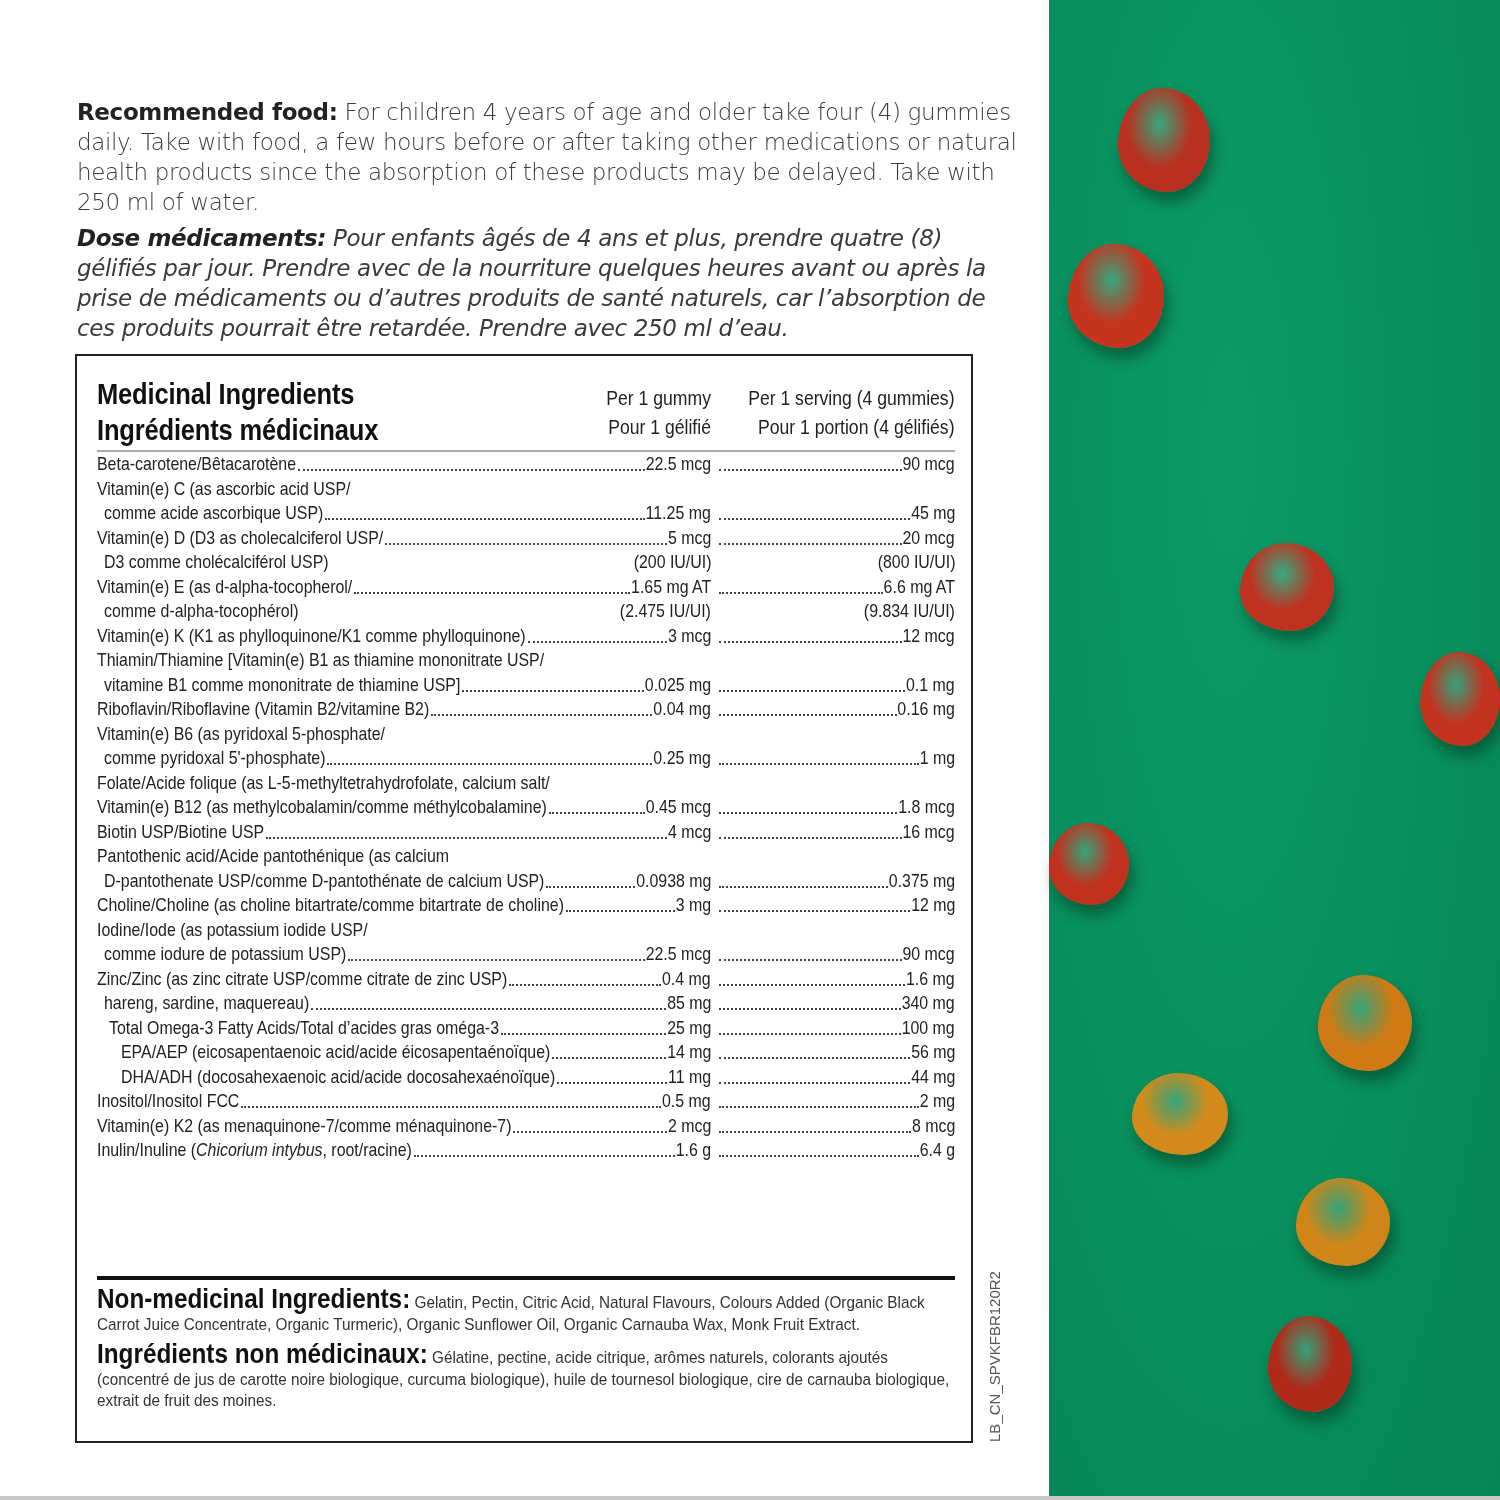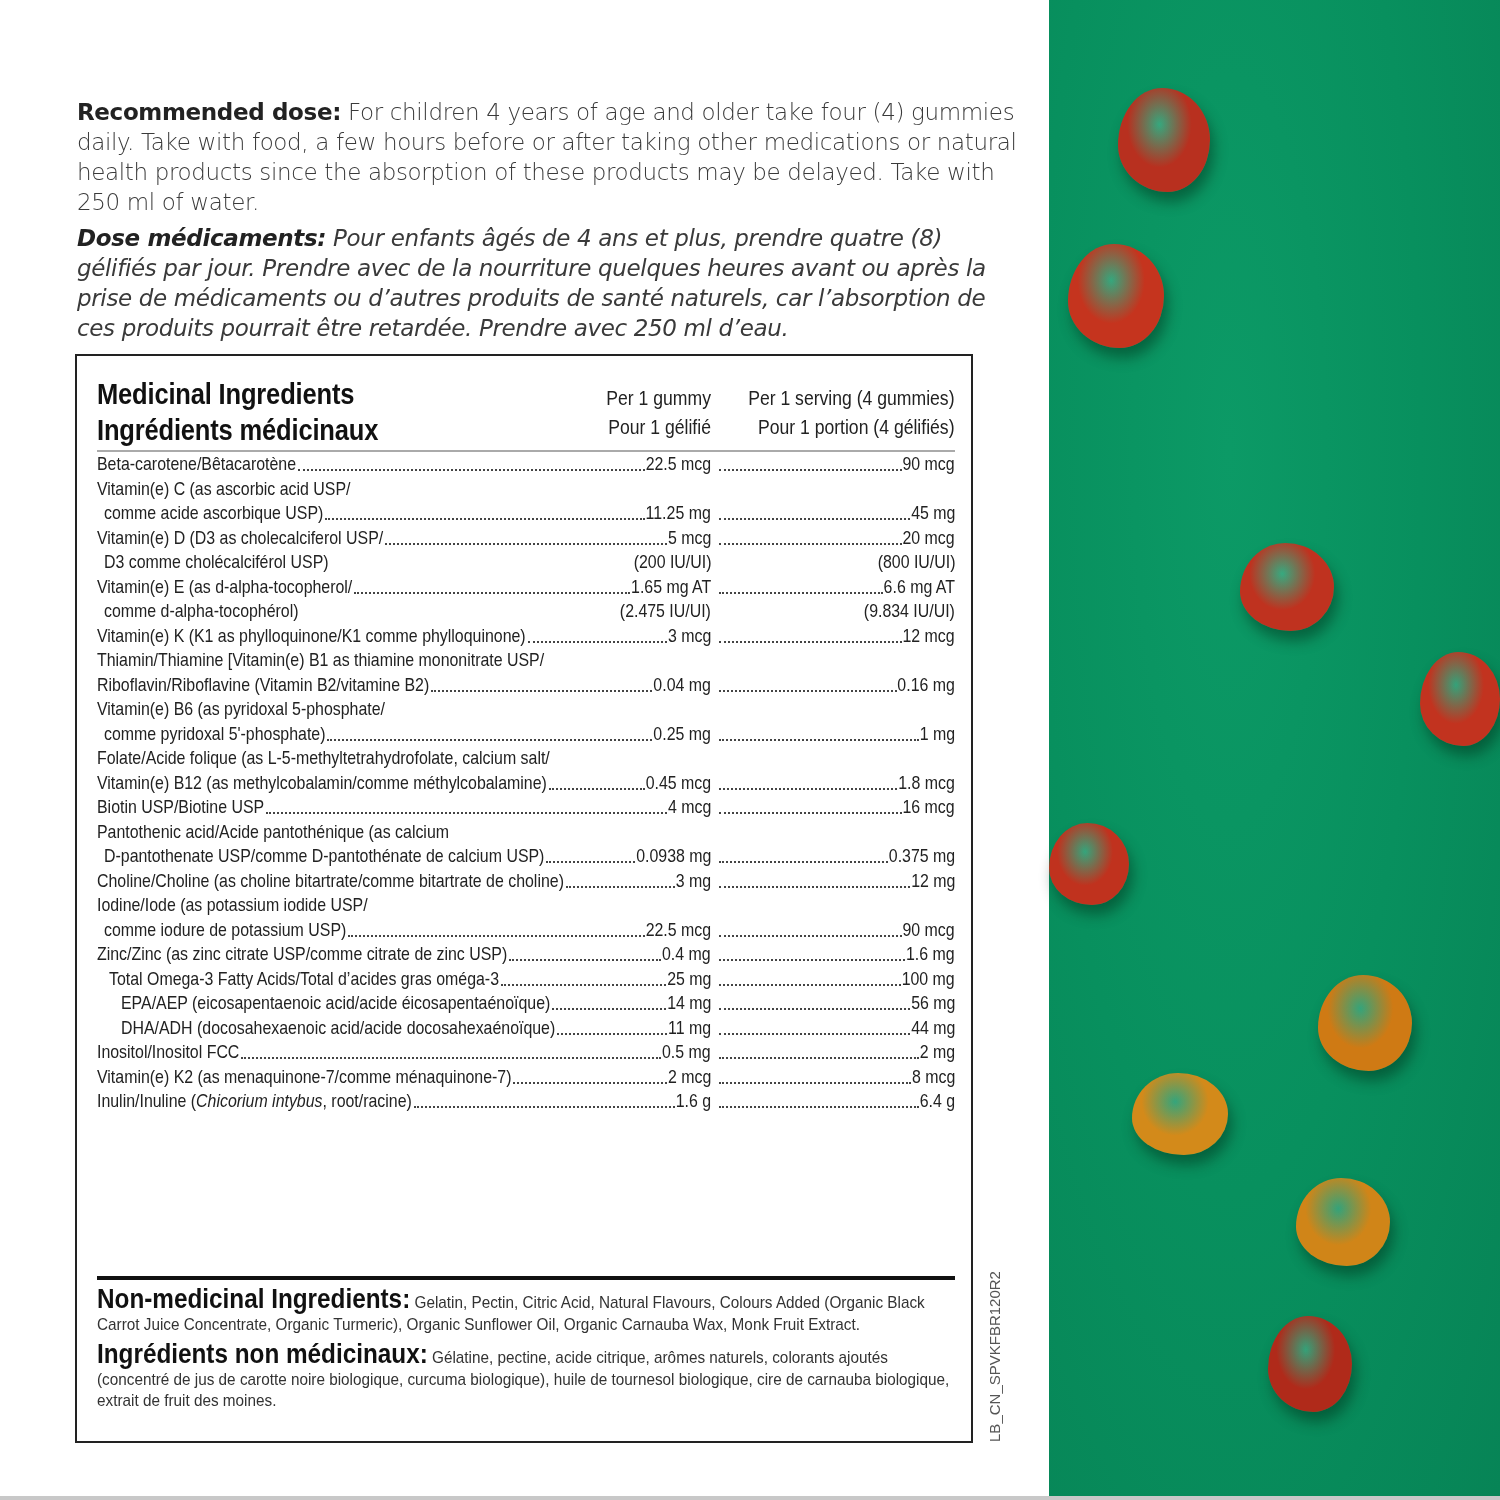--- a/index.html
+++ b/index.html
@@ -42,21 +42,21 @@
   .code span { position:absolute; left:-76px; top:78px; width:175px; transform:rotate(-90deg); font-size:15px; color:#555; text-align:center; white-space:nowrap; }
 
   .gummy { position:absolute; }
 </style>
 </head>
 <body>
 
 <div class="left"></div>
 
 <div class="dose">
-  <p><span class="en-label">Recommended dose:</span><span> For children 4 years of age and older take four (4) gummies daily. Take with food, a few hours before or after taking other medications or natural health products since the absorption of these products may be delayed. Take with 250 ml of water.</span></p>
+  <p><span class="en-label">Recommended food:</span><span> For children 4 years of age and older take four (4) gummies daily. Take with food, a few hours before or after taking other medications or natural health products since the absorption of these products may be delayed. Take with 250 ml of water.</span></p>
   <p class="fr"><span class="fr-label">Dose médicaments:</span><span> Pour enfants âgés de 4 ans et plus, prendre quatre (8) gélifiés par jour. Prendre avec de la nourriture quelques heures avant ou après la prise de médicaments ou d’autres produits de santé naturels, car l’absorption de ces produits pourrait être retardée. Prendre avec 250 ml d’eau.</span></p>
 </div>
 
 <div class="panel">
   <div class="ph">
     <div class="title">
       <div>Medicinal Ingredients</div>
       <div>Ingrédients médicinaux</div>
     </div>
     <div class="c1">
@@ -125,20 +125,27 @@
           <span class="dots1" style="left: 430.643px; width: 139.021px;"></span>
           <span class="v1">3 mcg</span>
           <span class="dots2" style="width: 182.822px;"></span>
           <span class="v2">12 mcg</span>
         </div>
       </div>
       <div class="row">
         <div class="line">
           <span class="name">Thiamin/Thiamine [Vitamin(e) B1 as thiamine mononitrate USP/</span>
         </div>
+        <div class="line">
+          <span class="name i1">vitamine B1 comme mononitrate de thiamine USP]</span>
+          <span class="dots1" style="left: 365.376px; width: 181.283px;"></span>
+          <span class="v1">0.025 mg</span>
+          <span class="dots2" style="width: 186.356px;"></span>
+          <span class="v2">0.1 mg</span>
+        </div>
       </div>
       <div class="row">
         <div class="line">
           <span class="name">Riboflavin/Riboflavine (Vitamin B2/vitamine B2)</span>
           <span class="dots1" style="left: 334.202px; width: 221.299px;"></span>
           <span class="v1">0.04 mg</span>
           <span class="dots2" style="width: 177.501px;"></span>
           <span class="v2">0.16 mg</span>
         </div>
       </div>
@@ -213,20 +220,27 @@
       <div class="row">
         <div class="line">
           <span class="name">Zinc/Zinc (as zinc citrate USP/comme citrate de zinc USP)</span>
           <span class="dots1" style="left: 412.247px; width: 152.109px;"></span>
           <span class="v1">0.4 mg</span>
           <span class="dots2" style="width: 186.356px;"></span>
           <span class="v2">1.6 mg</span>
         </div>
       </div>
       <div class="row">
+        <div class="line">
+          <span class="name i1">hareng, sardine, maquereau)</span>
+          <span class="dots1" style="left: 214.204px; width: 354.573px;"></span>
+          <span class="v1">85 mg</span>
+          <span class="dots2" style="width: 181.922px;"></span>
+          <span class="v2">340 mg</span>
+        </div>
       </div>
       <div class="row">
         <div class="line">
           <span class="name i2">Total Omega-3 Fatty Acids/Total d’acides gras oméga-3</span>
           <span class="dots1" style="left: 403.983px; width: 164.794px;"></span>
           <span class="v1">25 mg</span>
           <span class="dots2" style="width: 181.922px;"></span>
           <span class="v2">100 mg</span>
         </div>
       </div>

